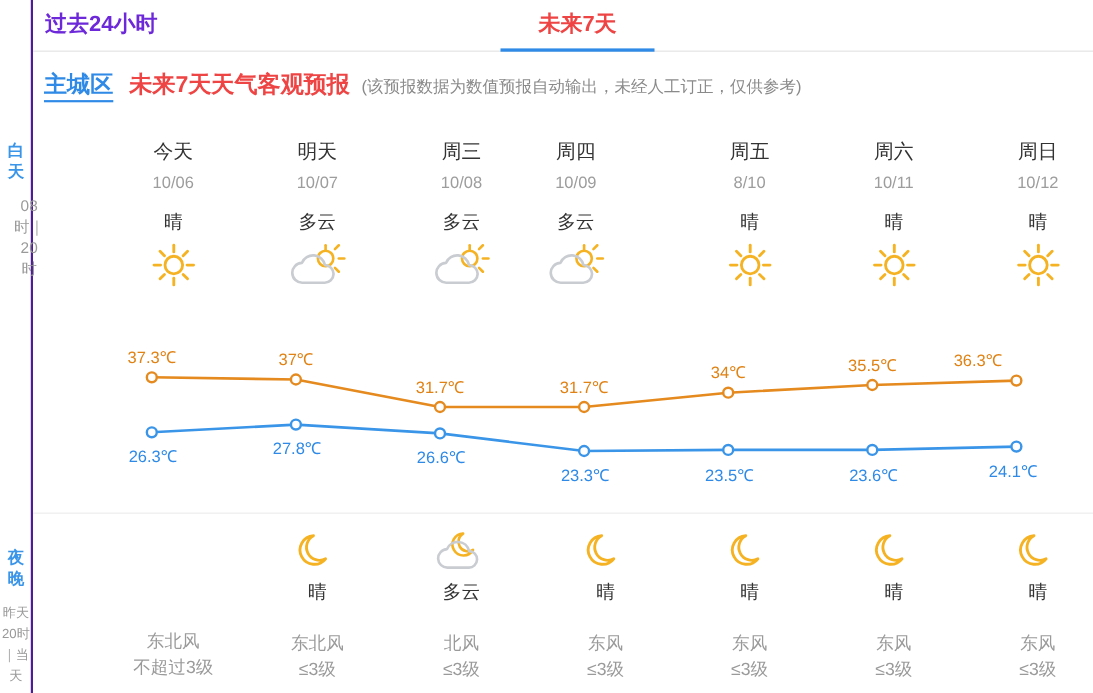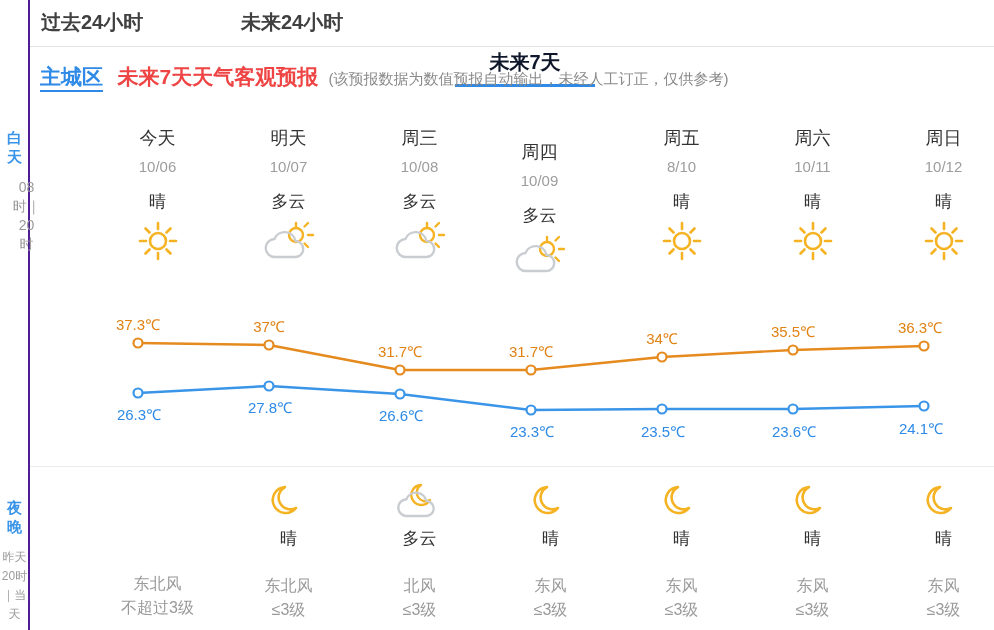--- a/index.html
+++ b/index.html
@@ -70,29 +70,28 @@
     height: 47px;
     border-bottom: 1px solid #e2e2e2;
     box-sizing: border-box;
   }
   .tab {
     position: absolute;
     top: 4px;
     height: 43px;
     font-size: 20px;
     font-weight: bold;
-    color: #404040;
+    color: #6d28d9;
     cursor: pointer;
     line-height: 36px;
     box-sizing: border-box;
   }
   .tab.active {
-    color: #0f172a;
+    color: #ef4444;
     border-bottom: 3px solid #2e8ae6;
-    margin-top: 40px;
   }
   .tab-0 { left: 11px;  width: 125px; text-align: left; }
   .tab-1 { left: 211px; width: 125px; text-align: left; }
   .tab-2 { left: 425px; width: 140px; text-align: center; }
 
   
   .title-row {
     position: absolute;
     left: 40px;
     top: 63px;
@@ -226,21 +225,20 @@
 
   <div class="left-rail">
     <div class="rail-block rail-day-label">白天</div>
     <div class="rail-block rail-day-range">08时｜20时</div>
     <div class="rail-block rail-night-label">夜晚</div>
     <div class="rail-block rail-night-range">昨天20时｜当天</div>
   </div>
 
   <div class="tabs">
     <div class="tab tab-0">过去24小时</div>
-    <div class="tab tab-1">未来24小时</div>
     <div class="tab tab-2 active">未来7天</div>
   </div>
 
   <div class="title-row">
     <span class="title-city">主城区</span>
     <span class="title-main">未来7天天气客观预报</span>
     <span class="title-note">(该预报数据为数值预报自动输出，未经人工订正，仅供参考)</span>
   </div>
 
   <div class="days">
@@ -295,21 +293,21 @@
               <line x1="45" y1="16" x2="50" y2="16"></line>
               <line x1="41.5" y1="7.5" x2="45" y2="4"></line>
               <line x1="41.5" y1="24.5" x2="45" y2="28"></line>
             </g>
             <circle cx="33" cy="16" r="7" fill="none" stroke="#f5b324" stroke-width="2.4"></circle>
             <path d="M12 38 H32 a8 8 0 0 0 0.4 -16 a11 11 0 0 0 -21 -2 a8 8 0 0 0 0.6 18 z" fill="none" stroke="#c9ccd1" stroke-width="2.4" stroke-linejoin="round"></path>
           </svg>
       </div>
     </div>
 
-    <div class="day-col" style="left:444px;margin-top:14px;">
+    <div class="day-col" style="left:428px;">
       <div class="day-name">周四</div>
       <div class="day-date">10/09</div>
       <div class="day-cond">多云</div>
       <div class="day-icon">
         <svg width="52" height="44" viewBox="0 0 52 44">
             <g stroke="#f5b324" stroke-width="2.4" stroke-linecap="round">
               <line x1="33" y1="4" x2="33" y2="9"></line>
               <line x1="45" y1="16" x2="50" y2="16"></line>
               <line x1="41.5" y1="7.5" x2="45" y2="4"></line>
               <line x1="41.5" y1="24.5" x2="45" y2="28"></line>
@@ -410,21 +408,21 @@
         <circle cx="894" cy="106" r="4.5"></circle>
       </g>
     </svg>
 
     <div class="temp-label temp-high" style="left:63px;  top:14px;">37.3℃</div>
     <div class="temp-label temp-high" style="left:194px; top:16px;">37℃</div>
     <div class="temp-label temp-high" style="left:325px; top:41px;">31.7℃</div>
     <div class="temp-label temp-high" style="left:456px; top:41px;">31.7℃</div>
     <div class="temp-label temp-high" style="left:587px; top:28px;">34℃</div>
     <div class="temp-label temp-high" style="left:718px; top:21px;">35.5℃</div>
-    <div class="temp-label temp-high" style="left:845px; top:17px;">36.3℃</div>
+    <div class="temp-label temp-high" style="left:814px; top:17px;">36.3℃</div>
 
     <div class="temp-label temp-low" style="left:64px;  top:104px;">26.3℃</div>
     <div class="temp-label temp-low" style="left:195px; top:97px;">27.8℃</div>
     <div class="temp-label temp-low" style="left:326px; top:105px;">26.6℃</div>
     <div class="temp-label temp-low" style="left:457px; top:121px;">23.3℃</div>
     <div class="temp-label temp-low" style="left:588px; top:121px;text-align:center;">23.5℃</div>
     <div class="temp-label temp-low" style="left:719px; top:121px;">23.6℃</div>
     <div class="temp-label temp-low" style="left:846px; top:118px;">24.1℃</div>
   </div>
 

